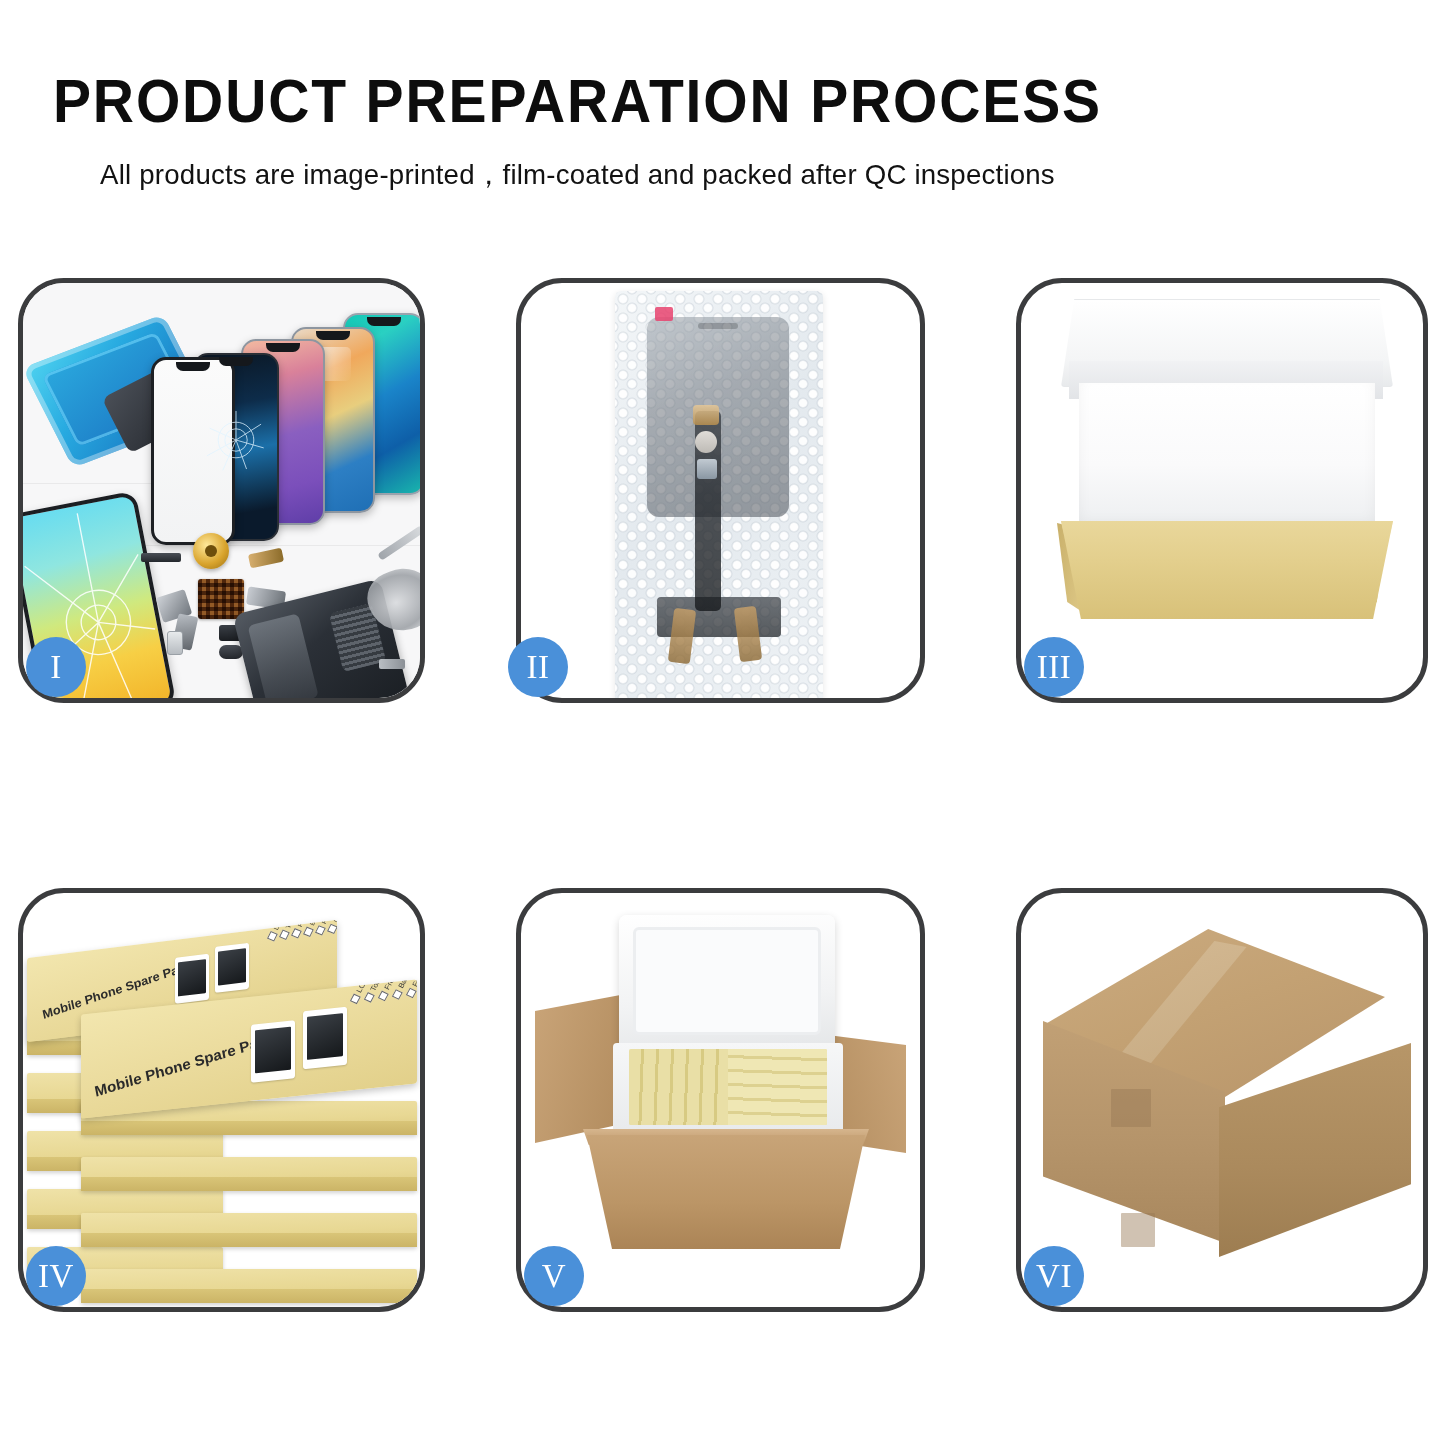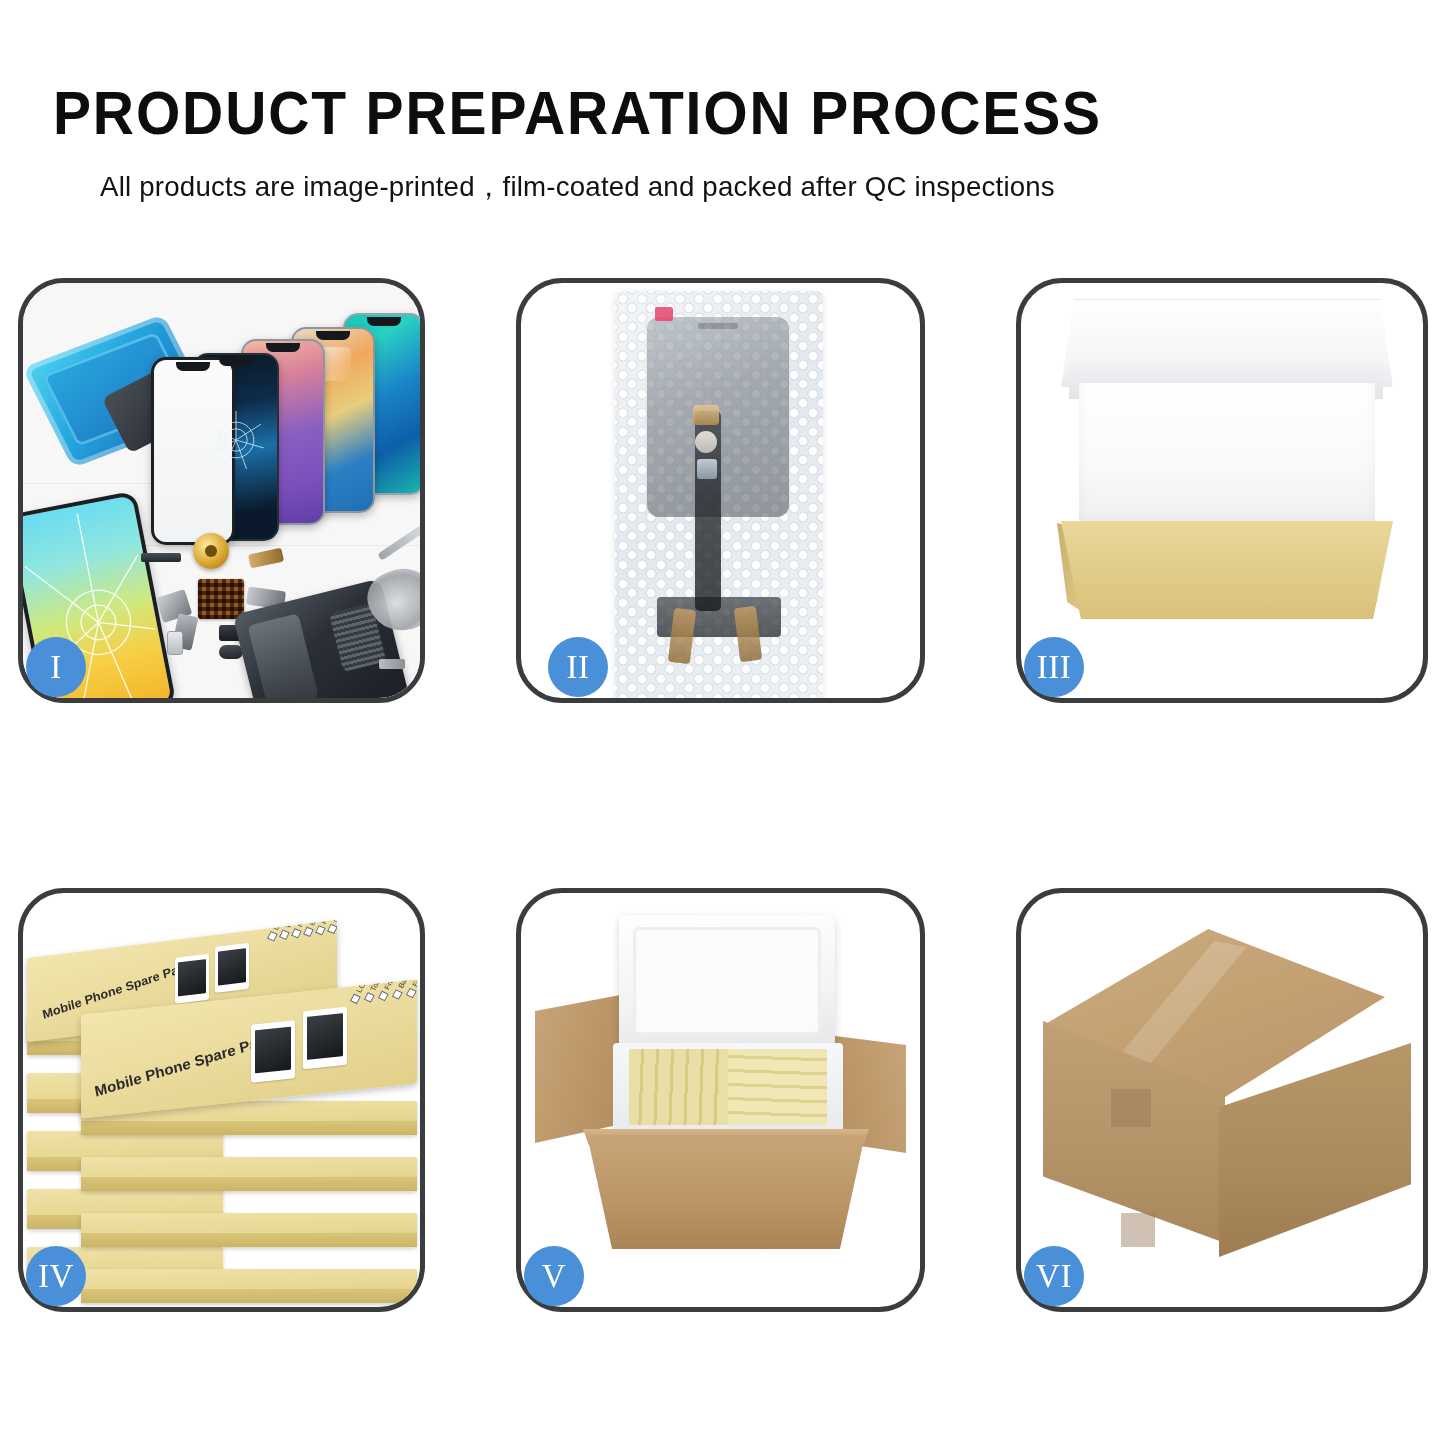--- a/index.html
+++ b/index.html
@@ -1,21 +1,21 @@
 <!DOCTYPE html>
 <html><head>
 <meta charset="utf-8">
 <style>
   html,body{margin:0;padding:0;}
   body{
     width:1445px;height:1445px;background:#ffffff;
     font-family:"Liberation Sans",sans-serif;overflow:hidden;position:relative;
   }
   
-  .header{position:absolute;left:0;top:16px;width:1155px;text-align:center;}
+  .header{position:absolute;left:0;top:4px;width:1155px;text-align:center;}
   .title{
     font-family:"Liberation Sans",sans-serif;
     font-weight:bold;font-size:62px;letter-spacing:2px;color:#0d0d0d;
     margin-top:66px;line-height:1;transform:scaleX(.92);transform-origin:center;
     white-space:nowrap;
   }
   .subtitle{
     font-family:"Liberation Sans",sans-serif;
     font-weight:normal;font-size:28.5px;color:#121212;margin-top:24px;
     letter-spacing:.2px;white-space:nowrap;transform:scaleX(.97);
@@ -35,21 +35,21 @@
   .p6{left:1016px;top:888px;width:412px;height:424px;}
   .scene{position:absolute;inset:0;overflow:hidden;}
   .badge{
     position:absolute;width:60px;height:60px;border-radius:50%;
     background:#4a90d9;color:#ffffff;z-index:40;
     display:flex;align-items:center;justify-content:center;
     font-family:"Liberation Serif",serif;font-size:33px;line-height:1;
     letter-spacing:.5px;
   }
   .badge.b1{left:26px;top:637px;}
-  .badge.b2{left:548px;top:637px;}
+  .badge.b2{left:508px;top:637px;}
   .badge.b3{left:1024px;top:637px;}
   .badge.b4{left:26px;top:1246px;}
   .badge.b5{left:524px;top:1246px;}
   .badge.b6{left:1024px;top:1246px;}
 
   
   .bg-soft{position:absolute;inset:0;background:#f7f7f8;}
   .shelf{position:absolute;left:0;width:100%;height:1px;background:#e9e9ea;}
   
   .adh{

